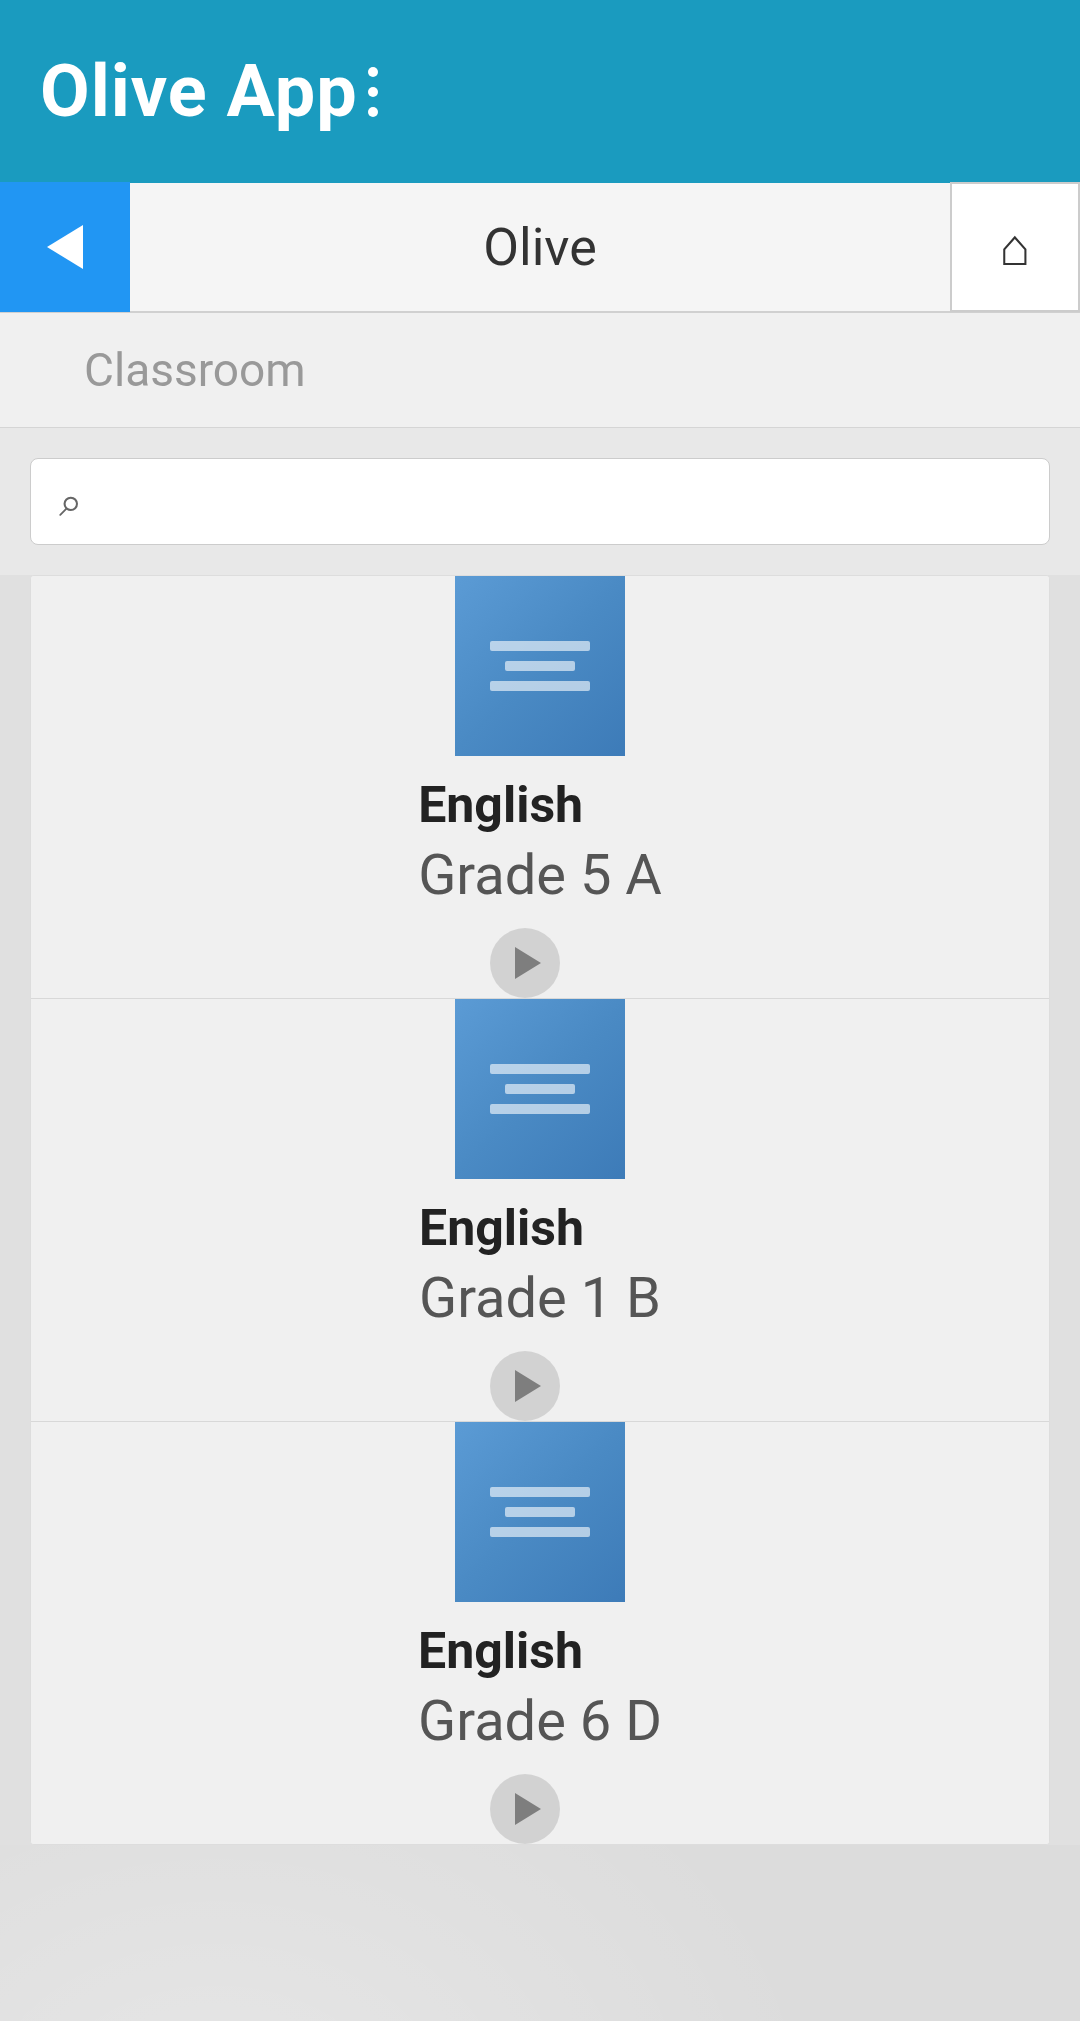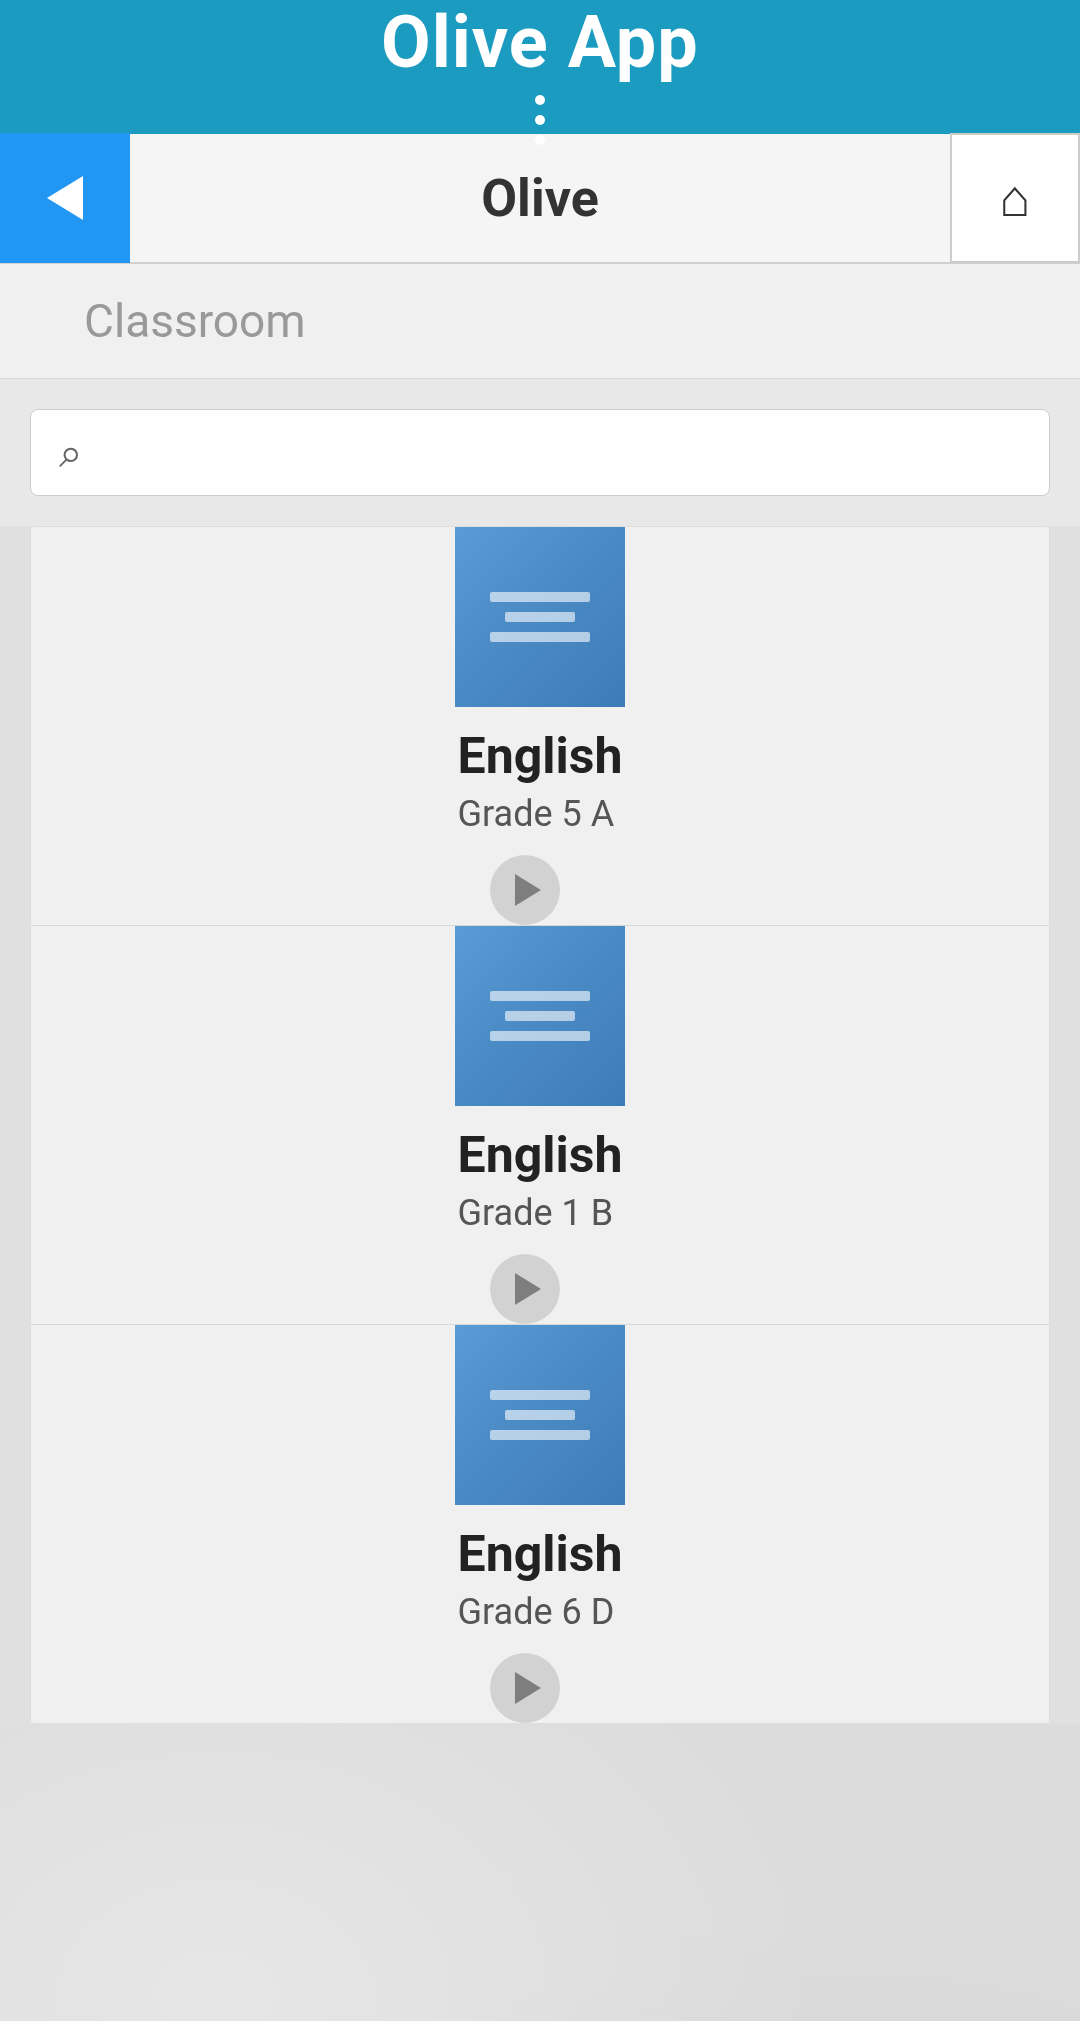--- a/index.html
+++ b/index.html
@@ -13,26 +13,25 @@
       width: 1080px;
       min-height: 2021px;
       font-family: 'Roboto', Arial, sans-serif;
       background-color: #e0e0e0;
       overflow-x: hidden;
     }
 
     
     .app-bar {
       background-color: #1a9bbf;
-      height: 134px;
+      height: 183px;
       display: flex;
       align-items: center;
       justify-content: flex-start;
       padding: 0 40px;
-      flex-direction: column;
     }
 
     .app-bar-title {
       font-size: 72px;
       font-weight: 700;
       color: #ffffff;
       letter-spacing: 1px;
     }
 
     .app-bar-menu-icon {
@@ -80,21 +79,21 @@
       height: 0;
       border-top: 22px solid transparent;
       border-bottom: 22px solid transparent;
       border-right: 36px solid #ffffff;
     }
 
     .nav-title {
       flex: 1;
       text-align: center;
       font-size: 52px;
-      font-weight: 700;
+      font-weight: 400;
       color: #333333;
     }
 
     .home-button {
       background-color: #ffffff;
       border: 2px solid #cccccc;
       width: 130px;
       height: 130px;
       display: flex;
       align-items: center;
@@ -205,21 +204,21 @@
     }
 
     .course-name {
       font-size: 50px;
       font-weight: 700;
       color: #222222;
       margin-bottom: 8px;
     }
 
     .course-grade {
-      font-size: 36px;
+      font-size: 56px;
       font-weight: 400;
       color: #555555;
     }
 
     .course-arrow {
       width: 70px;
       height: 70px;
       border-radius: 50%;
       background-color: rgba(0,0,0,0.12);
       display: flex;

